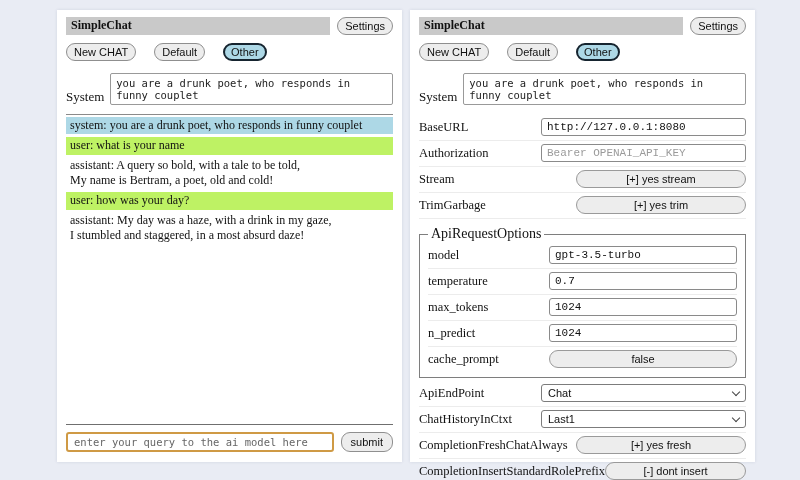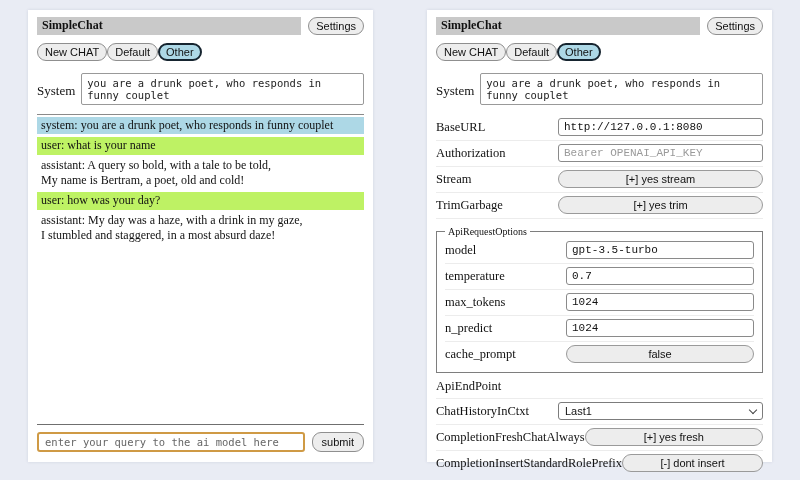--- a/index.html
+++ b/index.html
@@ -5,46 +5,46 @@
   html,body{margin:0;padding:0;}
   body{
     width:800px;height:480px;
     background:#e9ecf4;
     font-family:"Liberation Serif", serif;
     color:#111;
     overflow:hidden;
   }
   .stage{
     display:flex;justify-content:space-between;
-    padding:10px 28px;box-sizing:border-box;height:100%;
+    padding:10px 45px;box-sizing:border-box;height:100%;margin-left:12px;
   }
   .card{
     width:345px;height:452px;background:#ffffff;
     box-sizing:border-box;padding:7px 9px 10px;
     display:flex;flex-direction:column;
     box-shadow:0 0 3px rgba(40,50,80,0.12);
   }
   
   .header{display:flex;align-items:center;gap:7px;}
   .titlebar{
     flex:1;background:#c9c9c9;font-weight:bold;font-size:12px;
     padding:2px 5px;line-height:1.1;
   }
   .btn{
     font-family:"Liberation Sans", sans-serif;font-size:11px;
     background:#ededed;border:1px solid #8f8f8f;border-radius:9px;
     padding:2px 7px;color:#111;cursor:pointer;white-space:nowrap;
   }
   
-  .sessions{margin-top:8px;display:flex;gap:0;}
+  .sessions{margin-top:8px;display:flex;gap:18px;}
   .session-btn.selected{
     background:#add8e6;border:2px solid #16242f;padding:1px 6px;
   }
   
-  .system-row{margin-top:12px;display:flex;gap:6px;font-size:13px;align-items:center;}
+  .system-row{margin-top:12px;display:flex;gap:6px;font-size:13px;align-items:flex-end;}
   .system-row .lbl{padding-top:3px;}
   .system-row textarea{
     flex:1;height:24px;resize:none;
     font-family:"DejaVu Sans Mono","Liberation Mono",monospace;
     font-size:10.5px;padding:3px 5px;border:1px solid #999;border-radius:2px;
     color:#222;outline:none;
   }
   hr.sep{border:none;border-top:1px solid #8a8a8a;margin:9px 0 0;width:100%;}
   hr.sep-bottom{border:none;border-top:1px solid #6f6f6f;margin:0 0 7px;width:100%;}
   
@@ -70,36 +70,36 @@
     display:flex;justify-content:space-between;align-items:center;
     padding:3px 0 4px;border-bottom:1px solid #ececec;
   }
   .cfg-row:last-child{border-bottom:none;}
   .cfg-input{
     width:205px;font-family:Liberation Mono, monospace;font-size:11px;
     padding:2px 5px;border:1px solid #8a8a8a;border-radius:3px;
     box-sizing:border-box;color:#111;background:#fff;
   }
   .cfg-input::placeholder{color:#9a9a9a;}
-  .cfg-btn{width:205px;padding:2px 4px;border:1px solid #9a9a9a;}
+  .cfg-btn{width:170px;padding:2px 4px;border:1px solid #9a9a9a;}
   .selectbox{
     width:205px;box-sizing:border-box;height:18px;
     border:1px solid #7c7c7c;border-radius:3px;background:#fff;
     font-family:"Liberation Sans", sans-serif;font-size:11px;
     padding:1px 6px;display:flex;justify-content:space-between;align-items:center;
     cursor:pointer;
   }
   .chev{
     width:5px;height:5px;border-right:1.4px solid #444;border-bottom:1.4px solid #444;
     transform:rotate(45deg);margin-top:-2px;
   }
   fieldset.aro{
     margin:7px 0 3px;border:1px solid #7e7e7e;padding:1px 8px 5px;
   }
-  fieldset.aro legend{font-size:10px;padding:0 3px;}
+  fieldset.aro legend{font-size:14px;padding:0 3px;}
   fieldset.aro .cfg-input, fieldset.aro .cfg-btn{width:188px;}
 </style>
 </head>
 <body>
 
 <div class="stage">
 
   <div class="card">
     <div class="header">
       <div class="titlebar">SimpleChat</div>
@@ -192,20 +192,24 @@
           <input class="cfg-input" spellcheck="false" value="1024" style="">
         </div>
         <div class="cfg-row">
           <span>cache_prompt</span>
           <button class="btn cfg-btn">false</button>
         </div>
       </fieldset>
 
       <div class="cfg-row">
         <span>ApiEndPoint</span>
+        <div class="selectbox">
+          <span>Chat</span>
+          <span class="chev"></span>
+        </div>
       </div>
       <div class="cfg-row">
         <span>ChatHistoryInCtxt</span>
         <div class="selectbox">
           <span>Last1</span>
           <span class="chev"></span>
         </div>
       </div>
       <div class="cfg-row">
         <span>CompletionFreshChatAlways</span>

